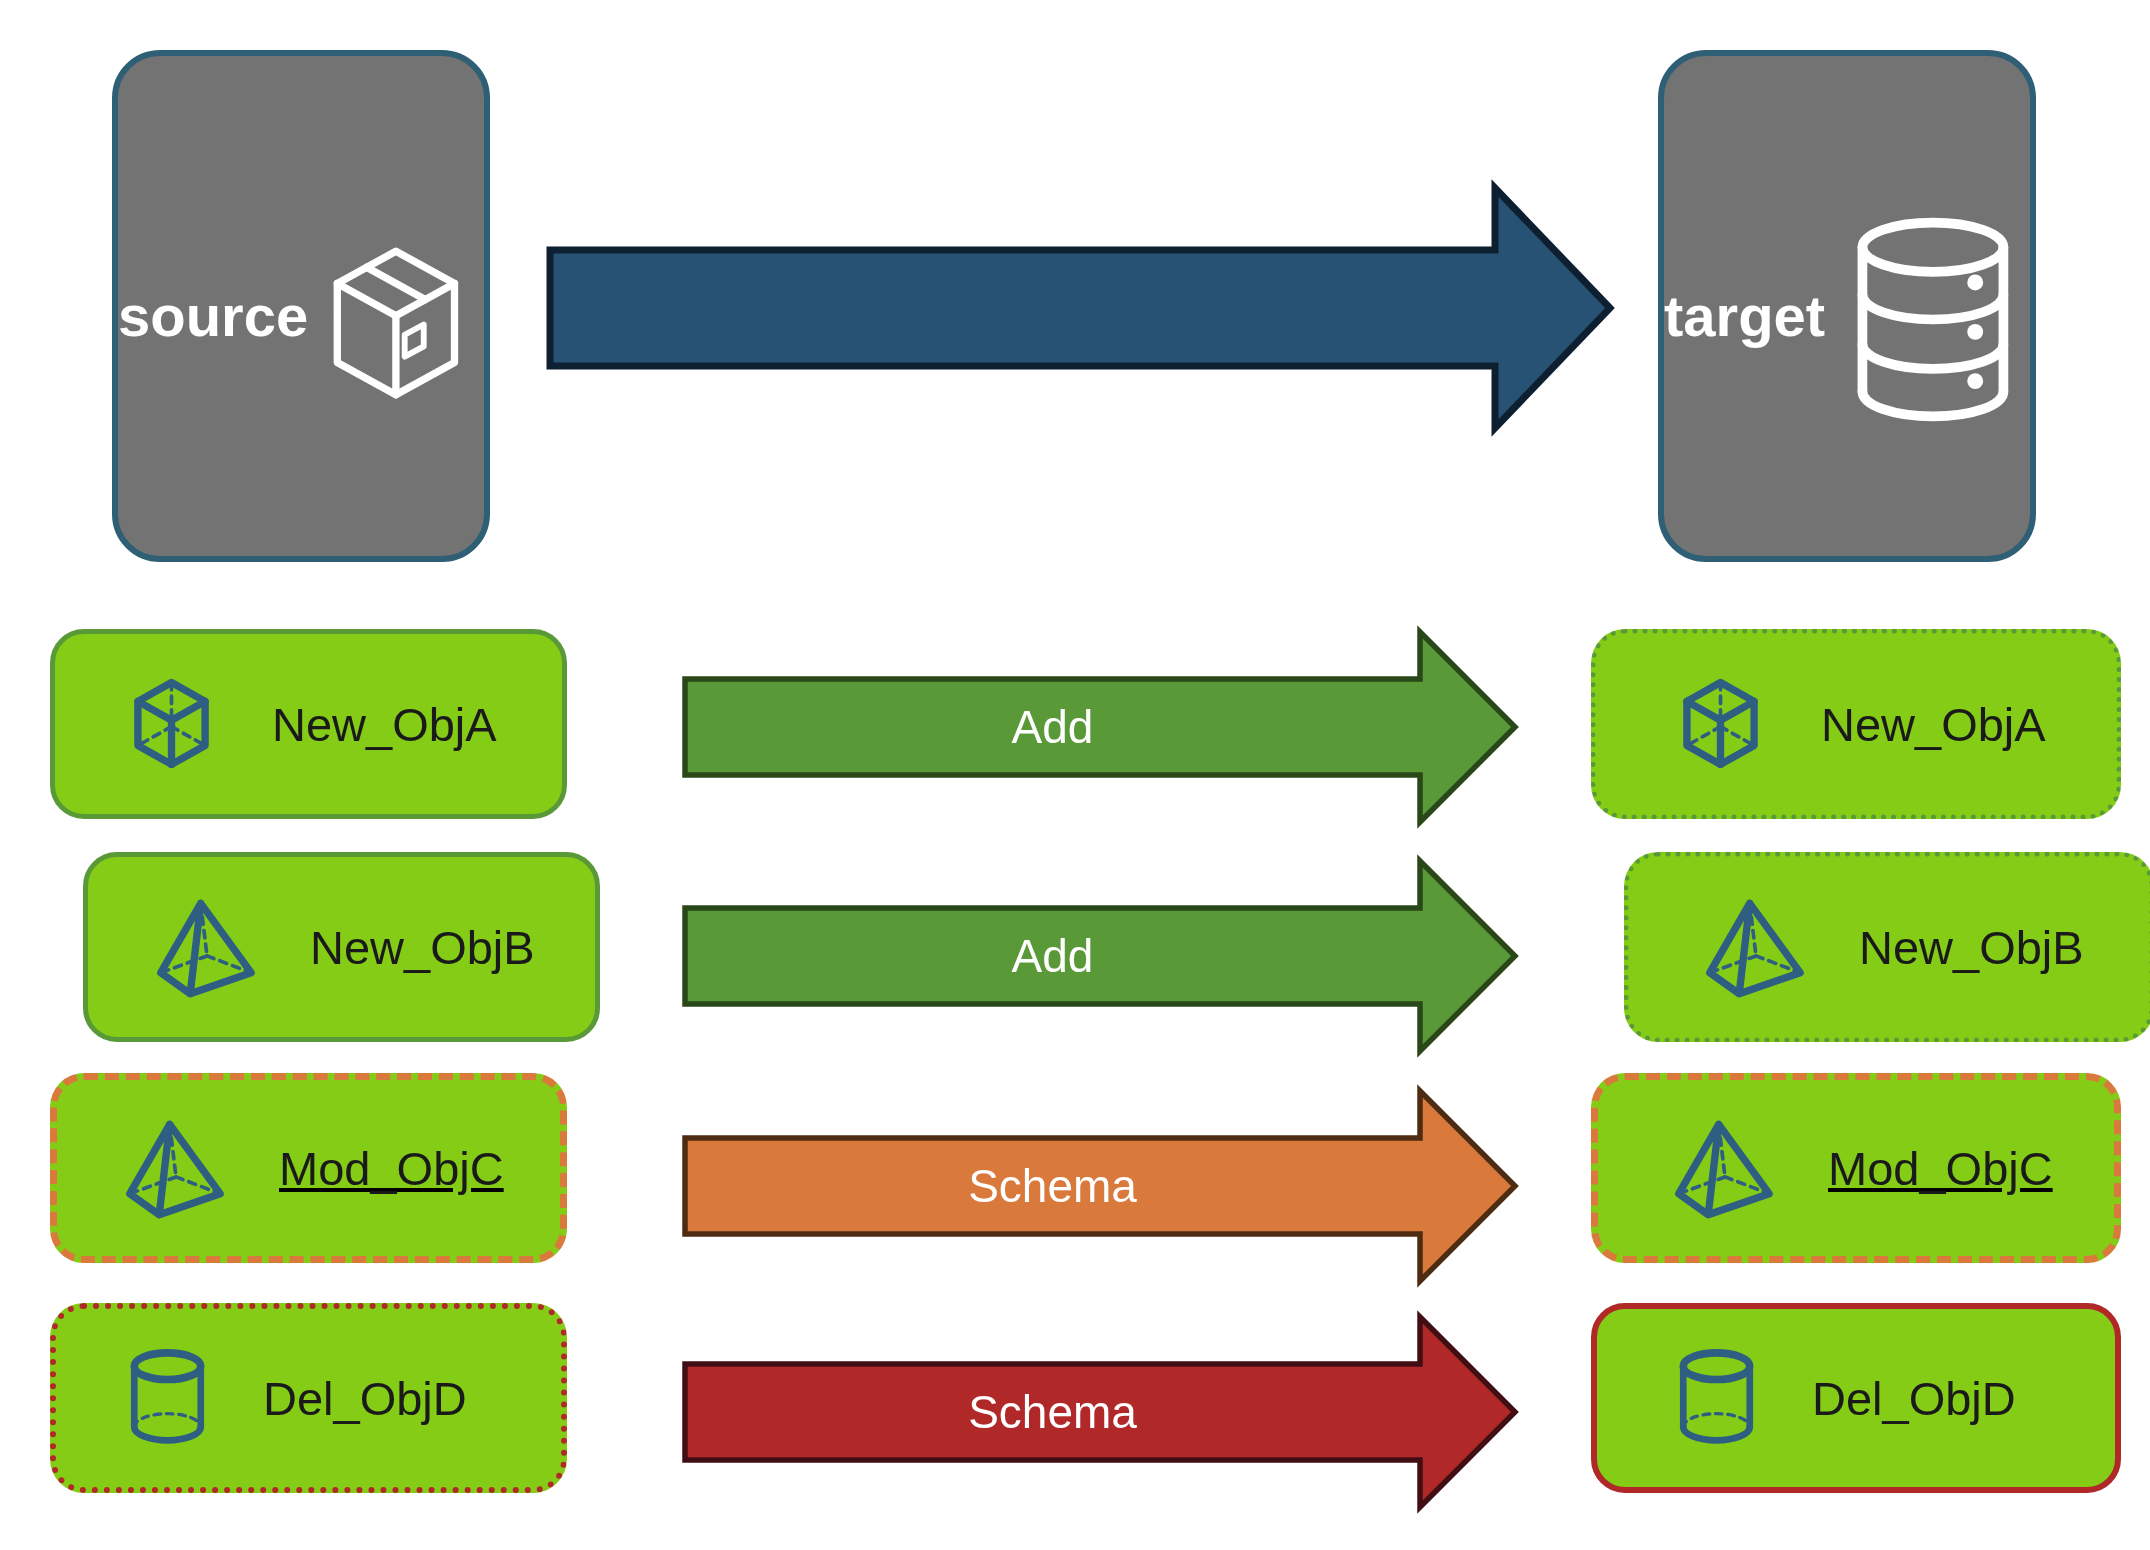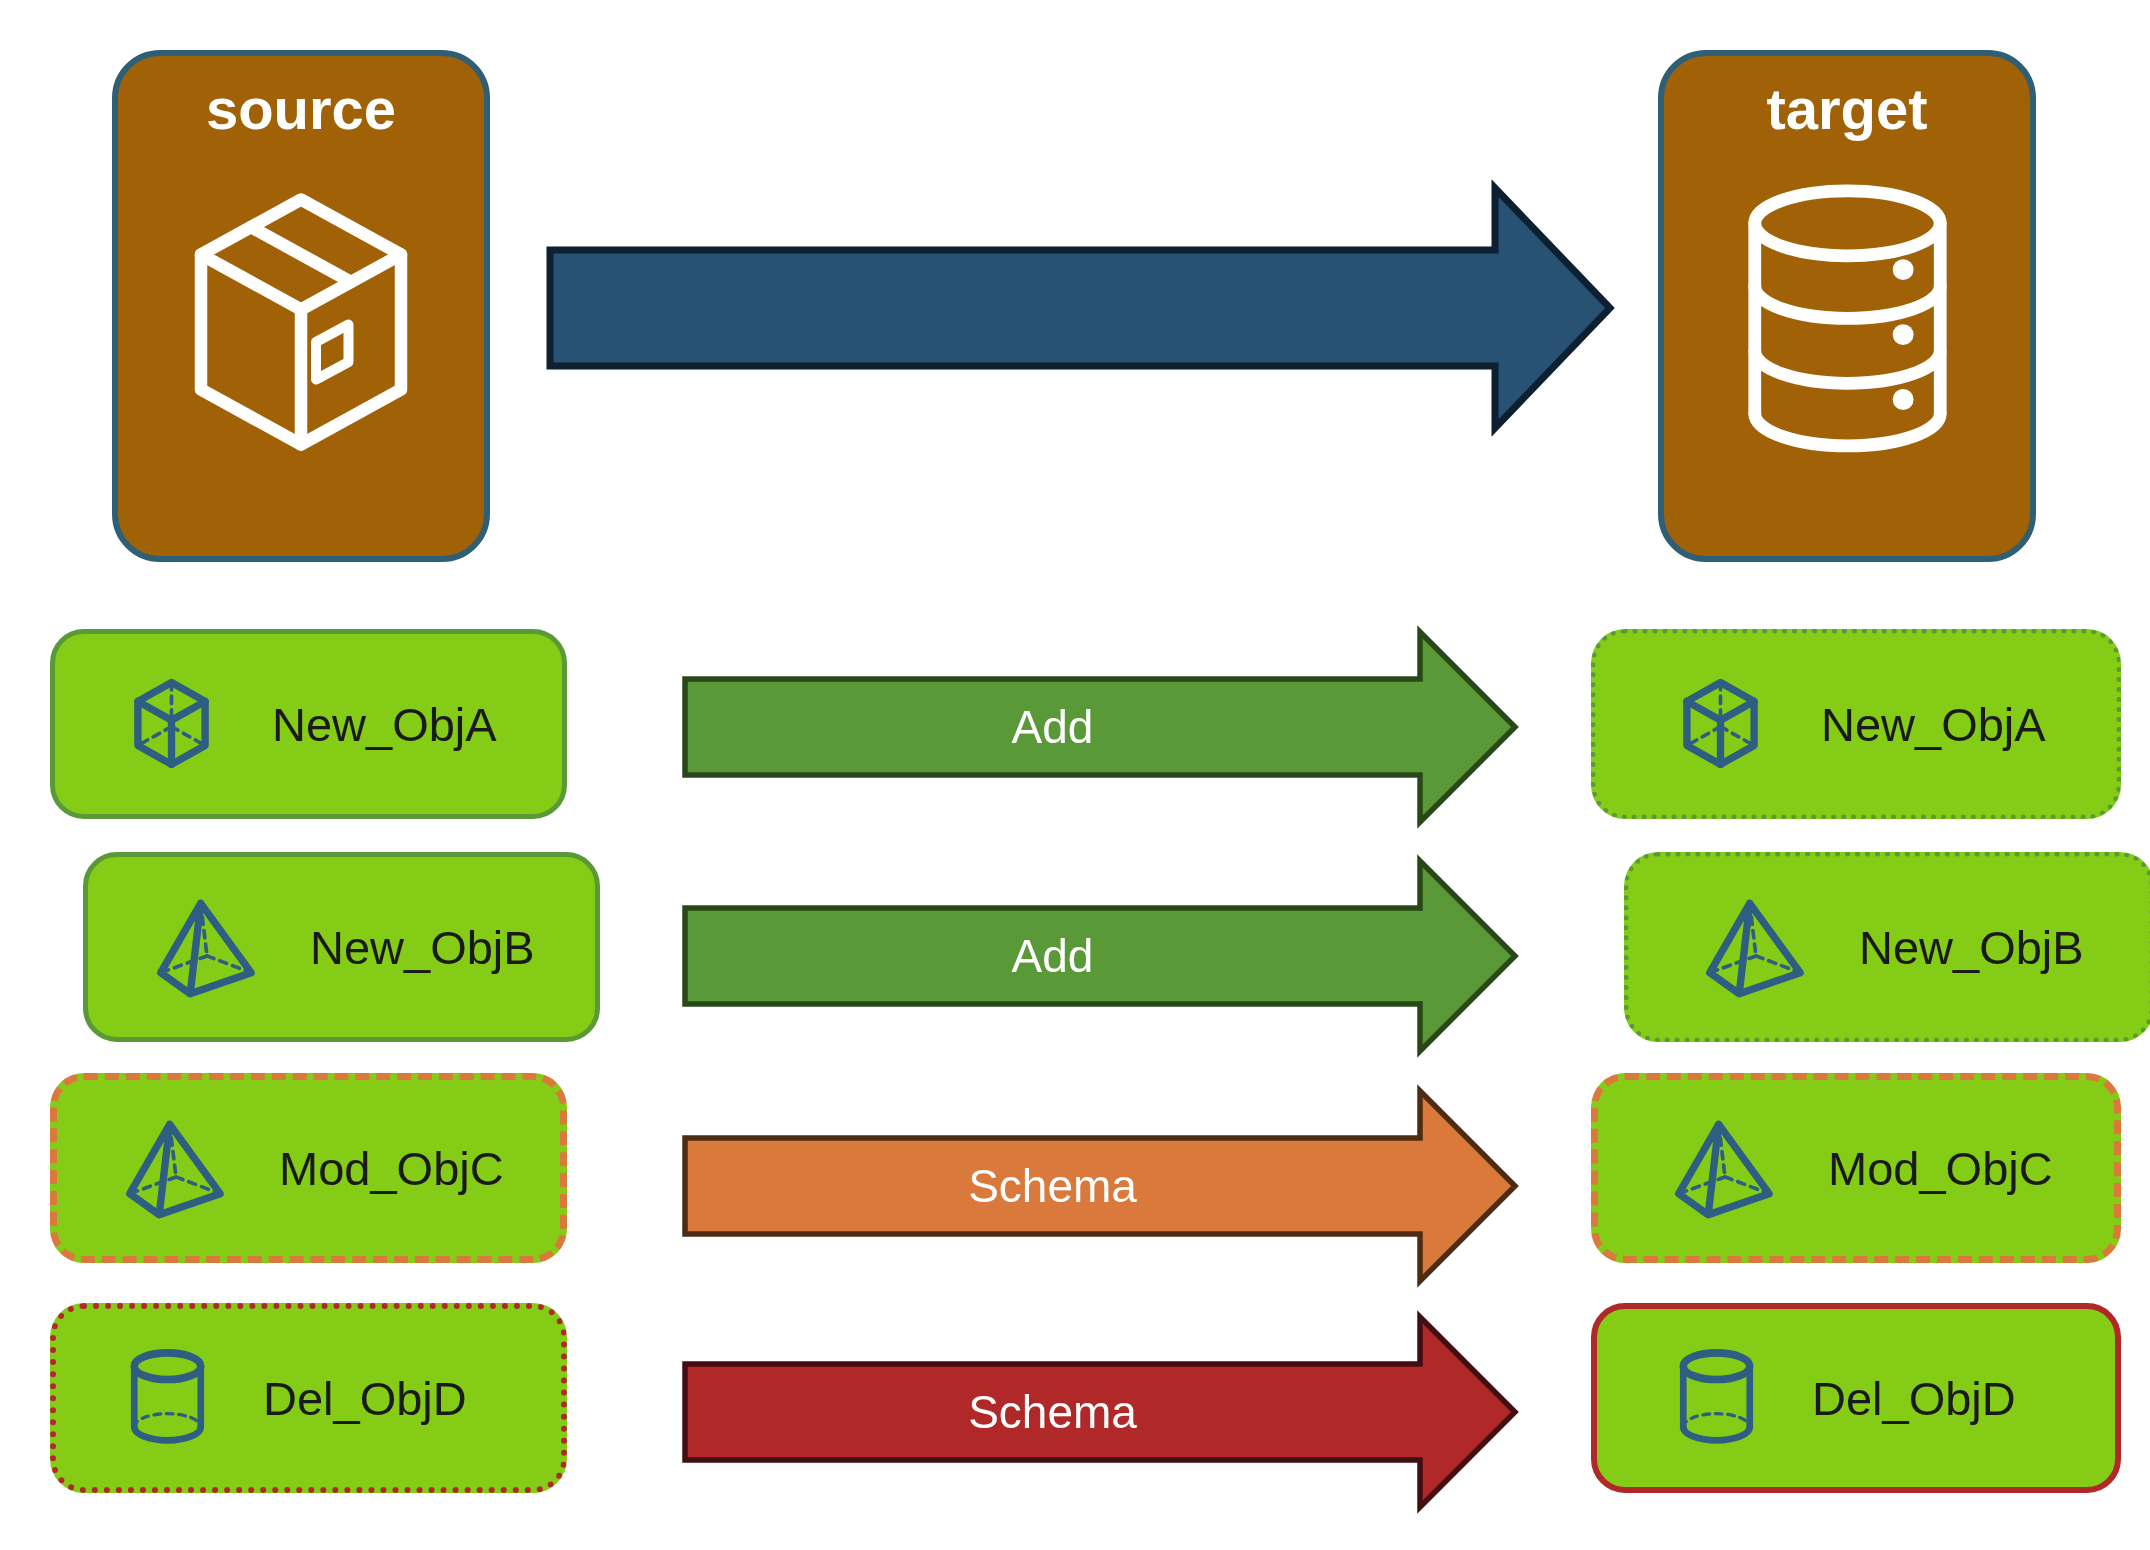--- a/index.html
+++ b/index.html
@@ -2,22 +2,22 @@
 <html><head>
 <meta charset="utf-8">
 <style>
   html,body { margin:0; padding:0; background:#ffffff; }
   body { font-family:"Liberation Sans", sans-serif; }
   #canvas { position:relative; width:2150px; height:1550px; background:#ffffff; overflow:hidden; }
 
   
   .node {
     position:absolute; width:378px; height:512px; box-sizing:border-box;
-    background:#a16207; border:6px solid #2E5F74; border-radius:48px;
-    display:flex; flex-direction:column; align-items:center; padding-top:20px;
+    background:#737373; border:6px solid #2E5F74; border-radius:48px;
+    display:flex; flex-direction:row; align-items:center; padding-top:20px;
   }
   .node-title { color:#ffffff; font-size:58px; font-weight:bold; line-height:1.15; }
   .node-icon { margin-top:14px; }
 
   
   .arrow-svg { position:absolute; overflow:visible; }
   .arrow-label {
     position:absolute; display:flex; align-items:center; justify-content:center;
     color:#ffffff; font-size:46px; pointer-events:none;
   }
@@ -33,21 +33,21 @@
   .b-dotted-green { border:5px dotted #5A9938; }
   .b-dashed-orange{ border:7px dashed #D9793C; }
   .b-dotted-red   { border:6px dotted #B02828; }
   .b-solid-red    { border:6px solid  #B02828; }
 
   
   .col-left  { left:50px;   width:517px; }
   .col-right { left:1591px; width:530px; }
   .row-1 { top:629px; }
   .row-2 { top:852px;margin-left:33px; }
-  .row-3 { top:1073px; }
+  .row-3 { top:1073px;text-decoration:underline; }
   .row-4 { top:1303px; }
 </style>
 </head>
 <body>
 
 <div id="canvas">
 
   <div class="node" style="left:112px; top:50px;">
     <div class="node-title">source</div>
     <svg class="node-icon" width="300" height="330" viewBox="0 0 120 130">

